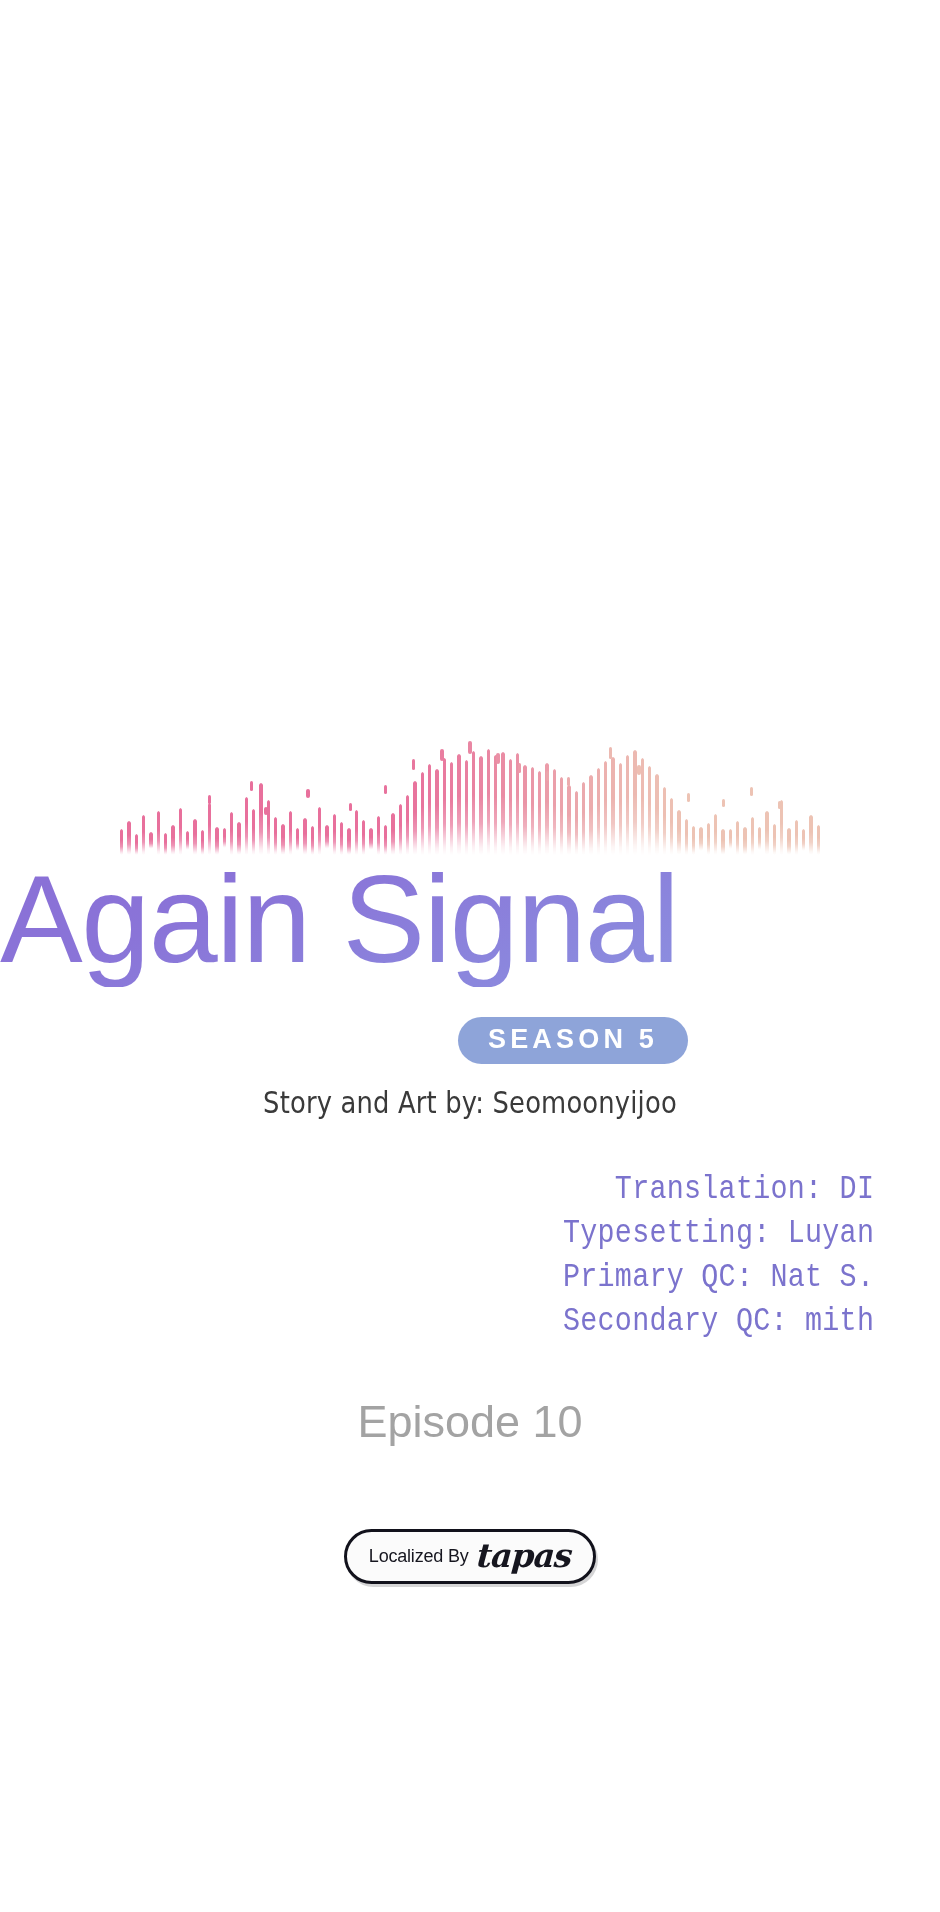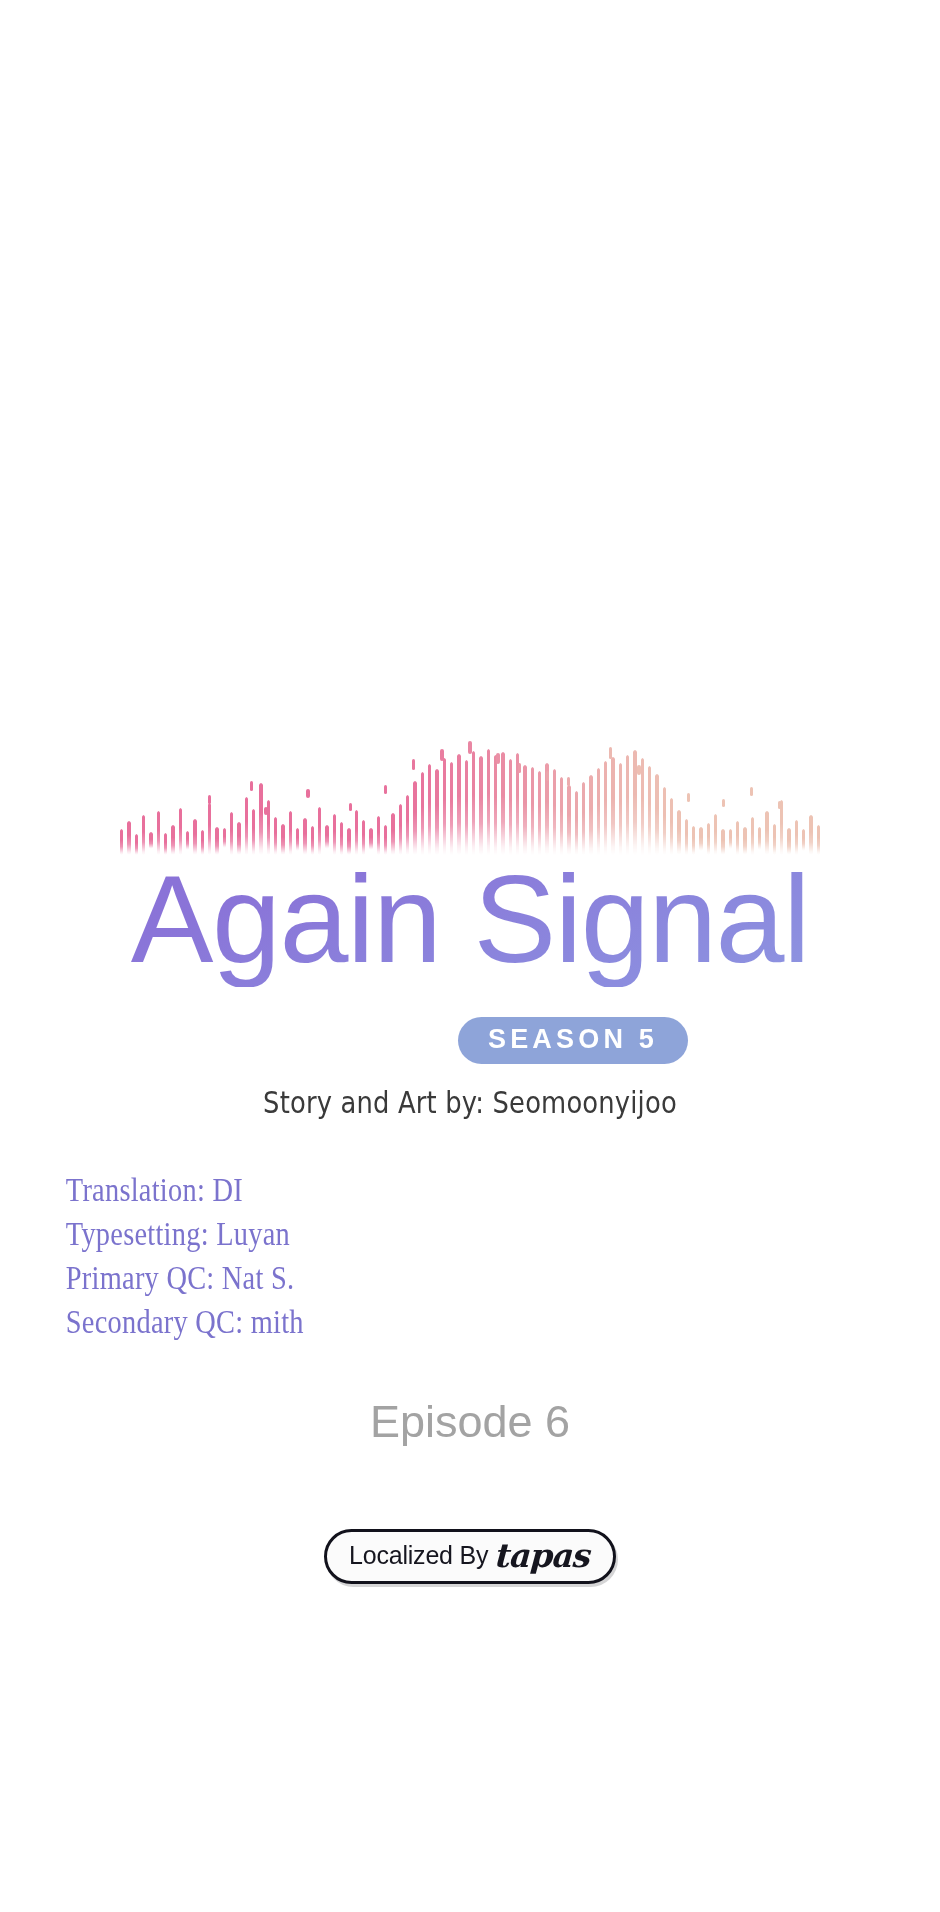--- a/index.html
+++ b/index.html
@@ -47,21 +47,20 @@
     position: absolute;
     border-radius: 4px;
   }
 
   
   .series-title {
     position: absolute;
     left: 0;
     right: 0;
     top: 853px;
-    text-align: center;
     font-family: "Liberation Sans", sans-serif;
     font-size: 124px;
     font-weight: 400;
     letter-spacing: -1.5px;
     line-height: 1.08;
     background-image: linear-gradient(160deg, #8a6fd6 0%, #8a74d8 28%, #8b86dd 62%, #8e9ae2 100%);
     -webkit-background-clip: text;
     background-clip: text;
     color: transparent;
     -webkit-text-fill-color: transparent;
@@ -105,22 +104,22 @@
     letter-spacing: 0.2px;
     transform: scaleX(0.86);
   }
 
   
   .staff-credits {
     position: absolute;
     left: 0;
     right: 0;
     top: 1168px;
-    text-align: left;
-    font-family: Liberation Serif, serif;
+    text-align: right;
+    font-family: Liberation Mono, monospace;
     font-size: 33px;
     font-weight: 500;
     color: #7b73cd;
     line-height: 44px;
     letter-spacing: 0.3px;
   }
   .staff-credits .staff-line {
     display: block;
     transform: scaleX(0.86);
   }
@@ -153,21 +152,21 @@
     align-items: center;
     gap: 8px;
     border: 3px solid #12121c;
     border-radius: 30px;
     background: #fbfbfb;
     padding: 7px 22px 9px 22px;
     box-shadow: 2px 3px 0 rgba(20,20,30,0.18);
   }
   .tapas-prefix {
     font-family: "Liberation Sans", sans-serif;
-    font-size: 25px;
+    font-size: 18px;
     font-weight: 400;
     color: #16161f;
     letter-spacing: -0.2px;
     line-height: 1;
   }
   .tapas-word {
     font-family: "DejaVu Serif", serif;
     font-size: 33px;
     font-weight: bold;
     font-style: italic;
@@ -310,21 +309,21 @@
 
   <div class="story-credit">Story and Art by: Seomoonyijoo</div>
 
   <div class="staff-credits" id="staff-credits">
       <span class="staff-line">Translation: DI</span>
       <span class="staff-line">Typesetting: Luyan</span>
       <span class="staff-line">Primary QC: Nat S.</span>
       <span class="staff-line">Secondary QC: mith</span>
     </div>
 
-  <div class="episode-label">Episode 6</div>
+  <div class="episode-label">Episode 10</div>
 
   <div class="tapas-row">
     <span class="tapas-badge">
       <span class="tapas-prefix">Localized By</span>
       <span class="tapas-word">tapas</span>
     </span>
   </div>
 
 </div>
 

